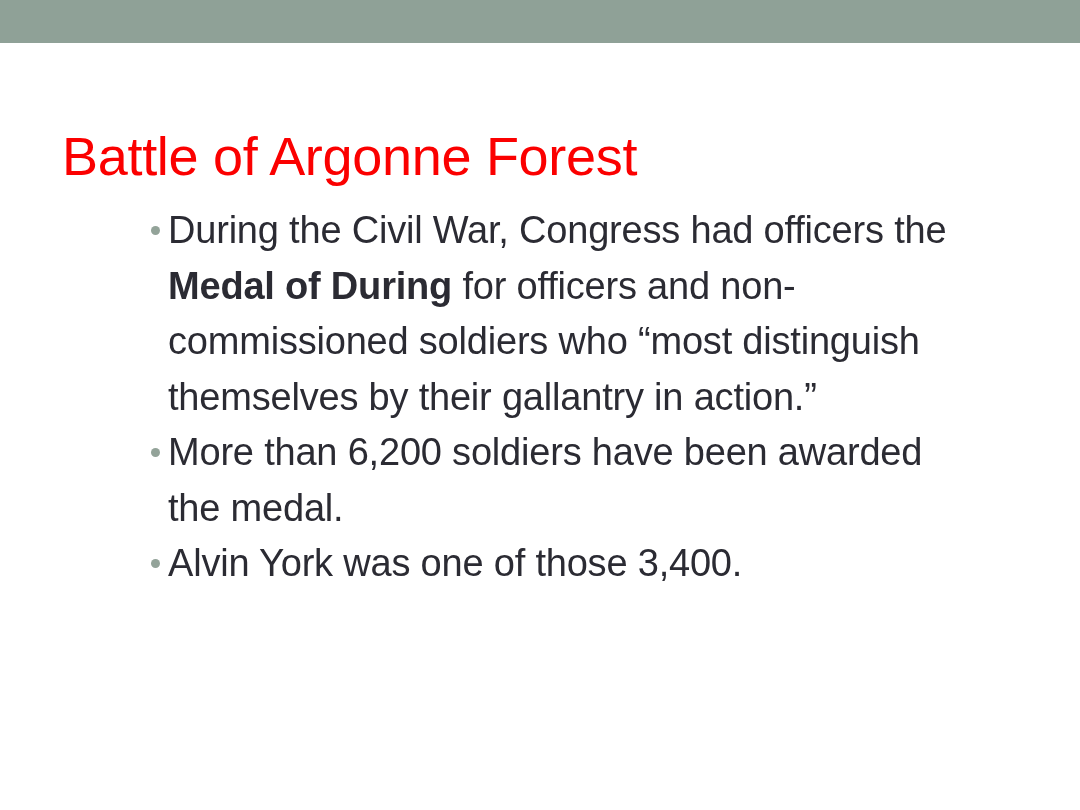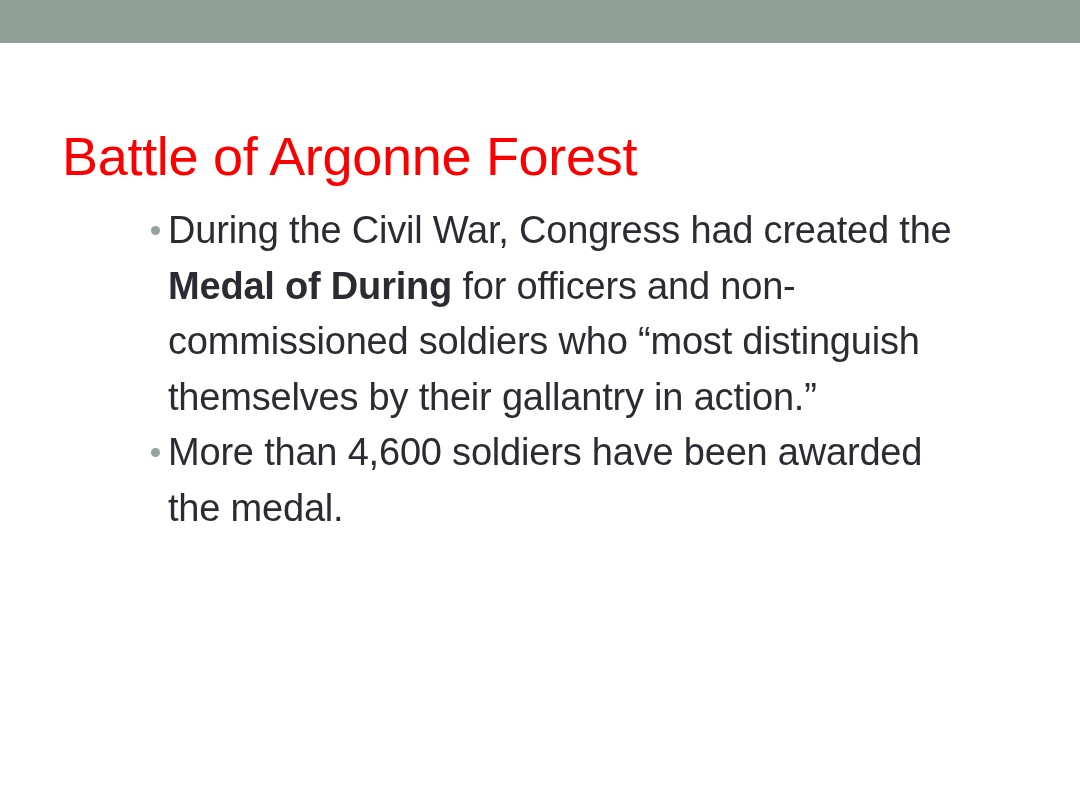--- a/index.html
+++ b/index.html
@@ -83,23 +83,26 @@
 
 <div id="slide">
 
   <div id="header-band"></div>
 
   <h1 id="slide-title">Battle of Argonne Forest</h1>
 
   <div id="body-content">
 
     <p class="bullet-item">
-      <span class="bullet-marker"></span><span>During the Civil War, Congress had created the </span><span class="bold-run">Medal of During</span><span> for officers and non-commissioned soldiers who “most distinguish themselves by their gallantry in action.”</span>
+      <span class="bullet-marker"></span><span>During the Civil War, Congress had officers the </span><span class="bold-run">Medal of During</span><span> for officers and non-commissioned soldiers who “most distinguish themselves by their gallantry in action.”</span>
     </p>
 
     <p class="bullet-item">
-      <span class="bullet-marker"></span><span>More than 4,600 soldiers have been awarded the medal.</span>
+      <span class="bullet-marker"></span><span>More than 6,200 soldiers have been awarded the medal.</span>
     </p>
 
+    <p class="bullet-item">
+      <span class="bullet-marker"></span><span>Alvin York was one of those 3,400.</span>
+    </p>
 
   </div>
 
 </div>
 
 </body></html>

